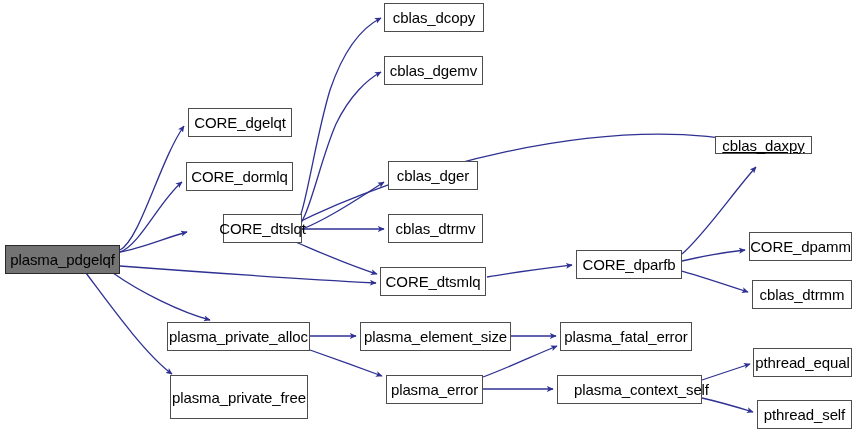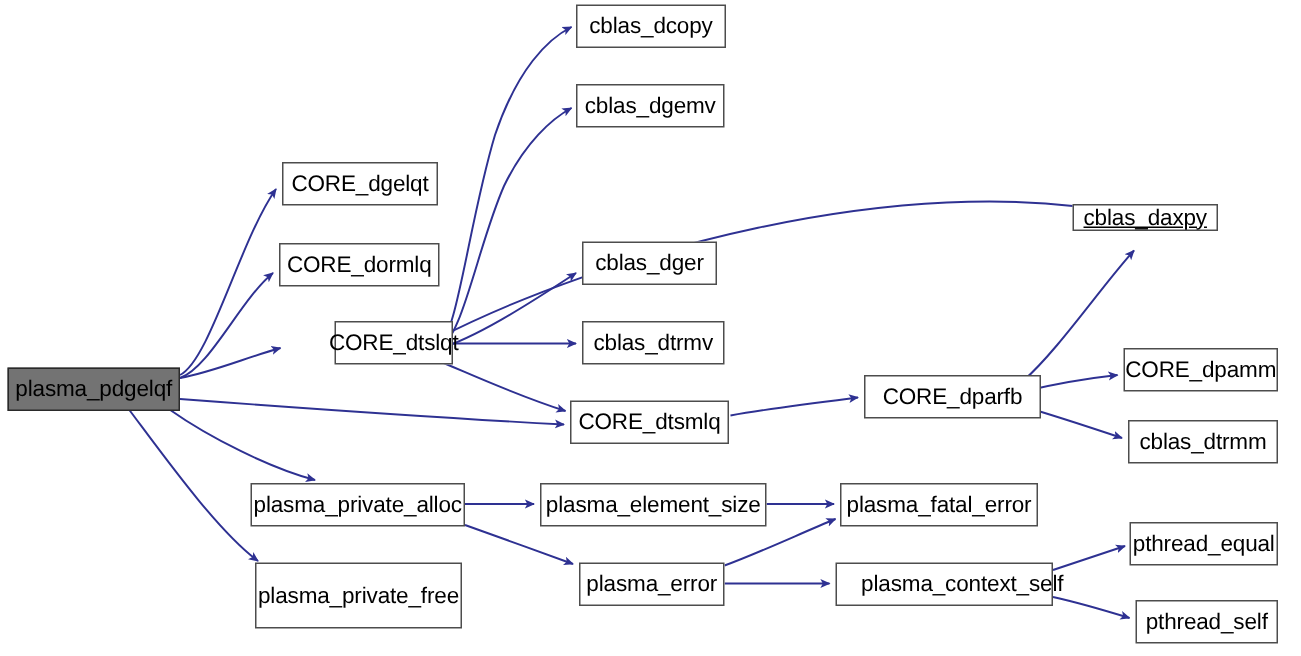--- a/index.html
+++ b/index.html
@@ -54,21 +54,21 @@
       <div class="node root" style="left: 5px; top: 245px; width: 115px; height: 29px;">plasma_pdgelqf</div>
       <div class="node thick" style="left: 188px; top: 108px; width: 104px; height: 29px;">CORE_dgelqt</div>
       <div class="node thick" style="left: 186px; top: 162px; width: 107px; height: 29px;">CORE_dormlq</div>
       <div class="node thick" style="left: 191px; top: 214px; width: 79px; height: 29px; margin-left: 32px;">CORE_dtslqt</div>
       <div class="node thick" style="left: 380px; top: 267px; width: 106px; height: 29px;">CORE_dtsmlq</div>
       <div class="node thick" style="left: 384px; top: 3px; width: 100px; height: 29px;">cblas_dcopy</div>
       <div class="node thick" style="left: 384px; top: 56px; width: 99px; height: 29px;">cblas_dgemv</div>
       <div class="node thick" style="left: 388px; top: 161px; width: 90px; height: 29px;">cblas_dger</div>
       <div class="node thick" style="left: 388px; top: 214px; width: 95px; height: 29px;">cblas_dtrmv</div>
       <div class="node thick" style="left: 715px; top: 136px; width: 97px; height: 18px; text-decoration: underline;">cblas_daxpy</div>
-      <div class="node thick" style="left: 576px; top: 250px; width: 118px; height: 29px;">CORE_dparfb</div>
+      <div class="node thick" style="left: 576px; top: 250px; width: 106px; height: 29px;">CORE_dparfb</div>
       <div class="node thick" style="left: 749px; top: 232px; width: 103px; height: 29px;">CORE_dpamm</div>
       <div class="node thick" style="left: 752px; top: 280px; width: 100px; height: 29px;">cblas_dtrmm</div>
       <div class="node thick" style="left: 167px; top: 322px; width: 143px; height: 29px;">plasma_private_alloc</div>
       <div class="node thick" style="left: 170px; top: 375px; width: 138px; height: 44px;">plasma_private_free</div>
       <div class="node thick" style="left: 360px; top: 322px; width: 151px; height: 29px;">plasma_element_size</div>
       <div class="node thick" style="left: 386px; top: 375px; width: 97px; height: 29px;">plasma_error</div>
       <div class="node thick" style="left: 560px; top: 322px; width: 132px; height: 29px;">plasma_fatal_error</div>
       <div class="node thick" style="left: 557px; top: 375px; width: 145px; height: 29px; padding-left: 24px;">plasma_context_self</div>
       <div class="node thick" style="left: 753px; top: 348px; width: 99px; height: 29px;">pthread_equal</div>
       <div class="node thick" style="left: 757px; top: 400px; width: 95px; height: 29px;">pthread_self</div>

